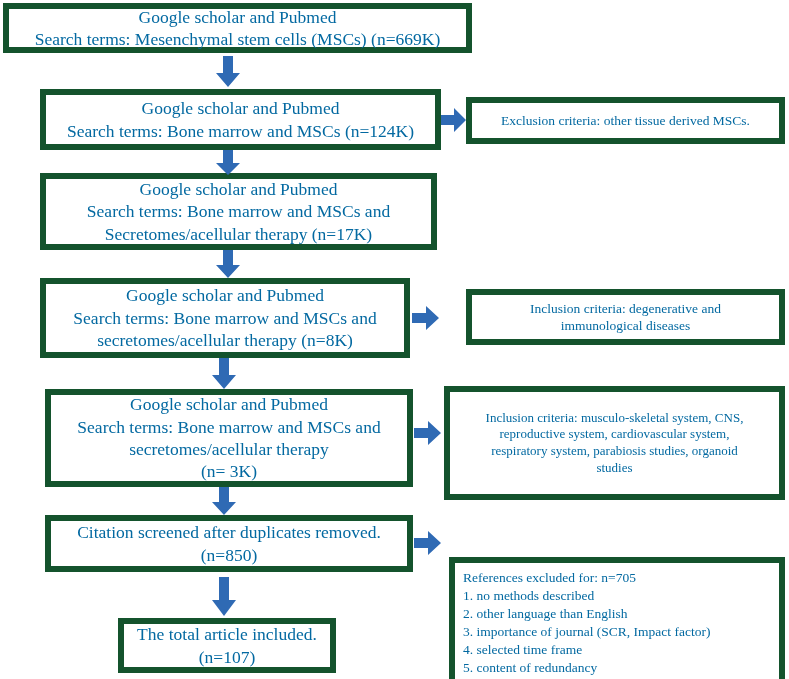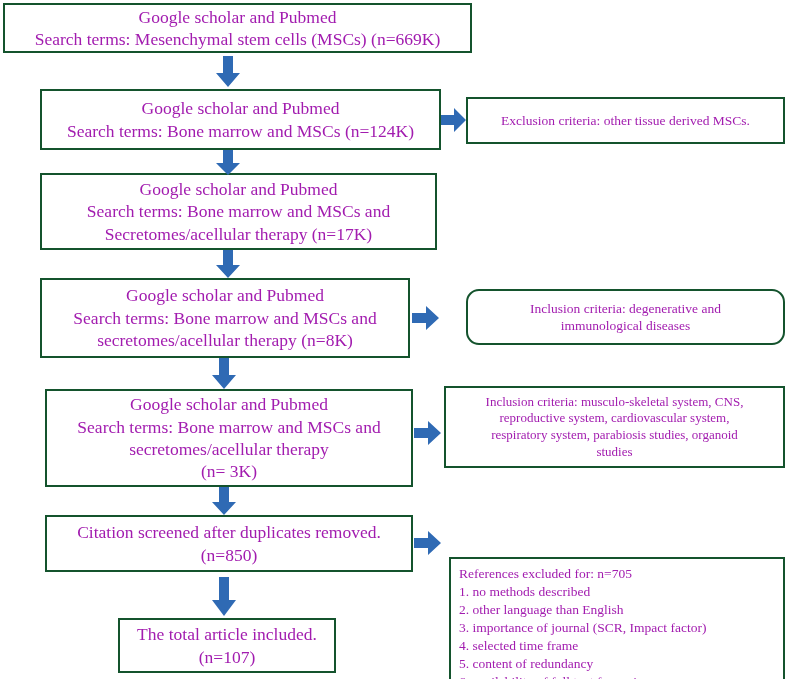--- a/index.html
+++ b/index.html
@@ -15,28 +15,28 @@
   #canvas {
     position: relative;
     width: 789px;
     height: 679px;
     background: #ffffff;
     overflow: hidden;
   }
   .box {
     position: absolute;
     box-sizing: border-box;
-    border: 2px solid #14532d;
+    border: 6px solid #14532d;
     background: #ffffff;
     display: flex;
     align-items: center;
     justify-content: center;
     text-align: center;
     line-height: 1.28;
-    color: #a21caf;
+    color: #0369a1;
   }
   .box .txt {
     display: block;
     width: 100%;
     white-space: pre-line;
     padding: 0 4px;
   }
   .main-box { font-size: 17.5px; }
   .side-box { font-size: 13.5px; }
   .side-box.small { font-size: 13px; }
@@ -99,26 +99,26 @@
 
   <div class="box main-box" style="left:118px; top:618px; width:218px; height:55px;">
     <span class="txt">The total article included.
 (n=107)</span>
   </div>
 
   <div class="box side-box" style="left:466px; top:97px; width:319px; height:47px;">
     <span class="txt">Exclusion criteria: other tissue derived MSCs.</span>
   </div>
 
-  <div class="box side-box" style="left:466px; top:289px; width:319px; height:56px;border-radius:13px;">
+  <div class="box side-box" style="left:466px; top:289px; width:319px; height:56px;">
     <span class="txt">Inclusion criteria: degenerative and
 immunological diseases</span>
   </div>
 
-  <div class="box side-box small" style="left:444px; top:386px; width:341px; height:82px;">
+  <div class="box side-box small" style="left:444px; top:386px; width:341px; height:114px;">
     <span class="txt">Inclusion criteria: musculo-skeletal system, CNS,
 reproductive system, cardiovascular system,
 respiratory system, parabiosis studies, organoid
 studies</span>
   </div>
 
   <div class="box list-box" style="left:449px; top:509px; width:336px; height:168px;">
     <span class="txt">References excluded for: n=705
  1. no methods described
  2. other language than English

